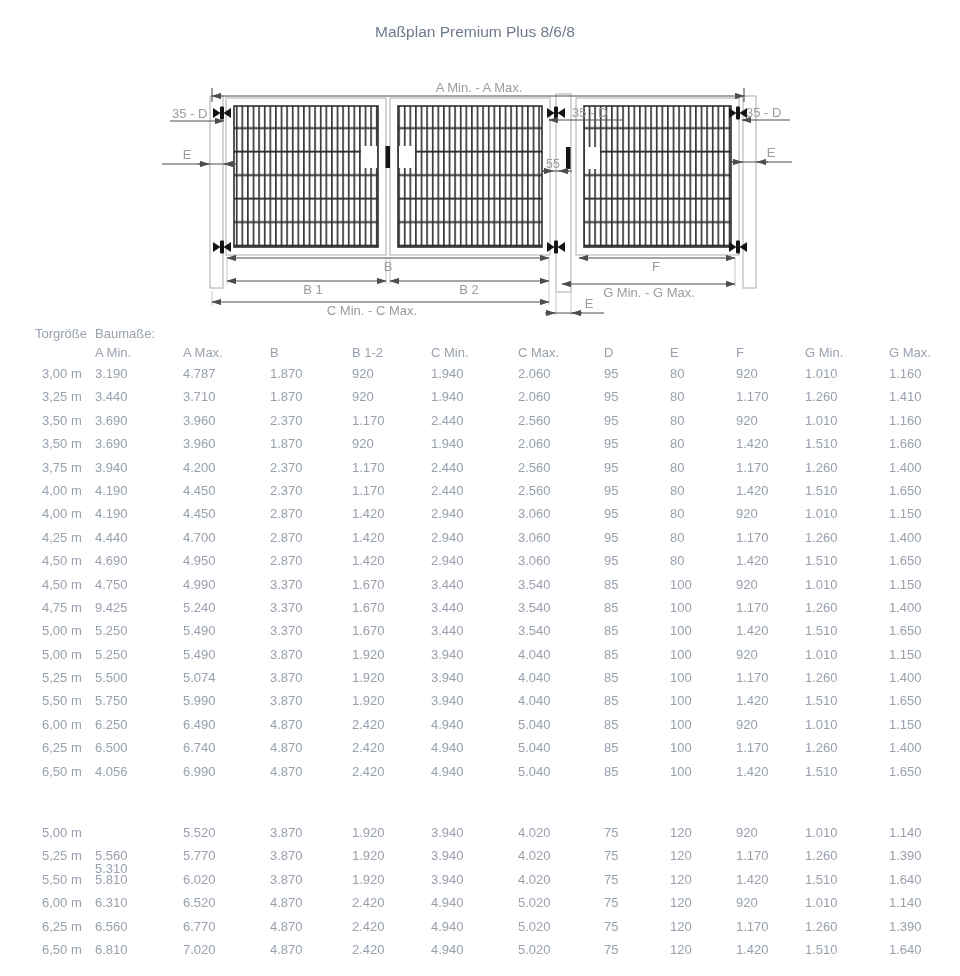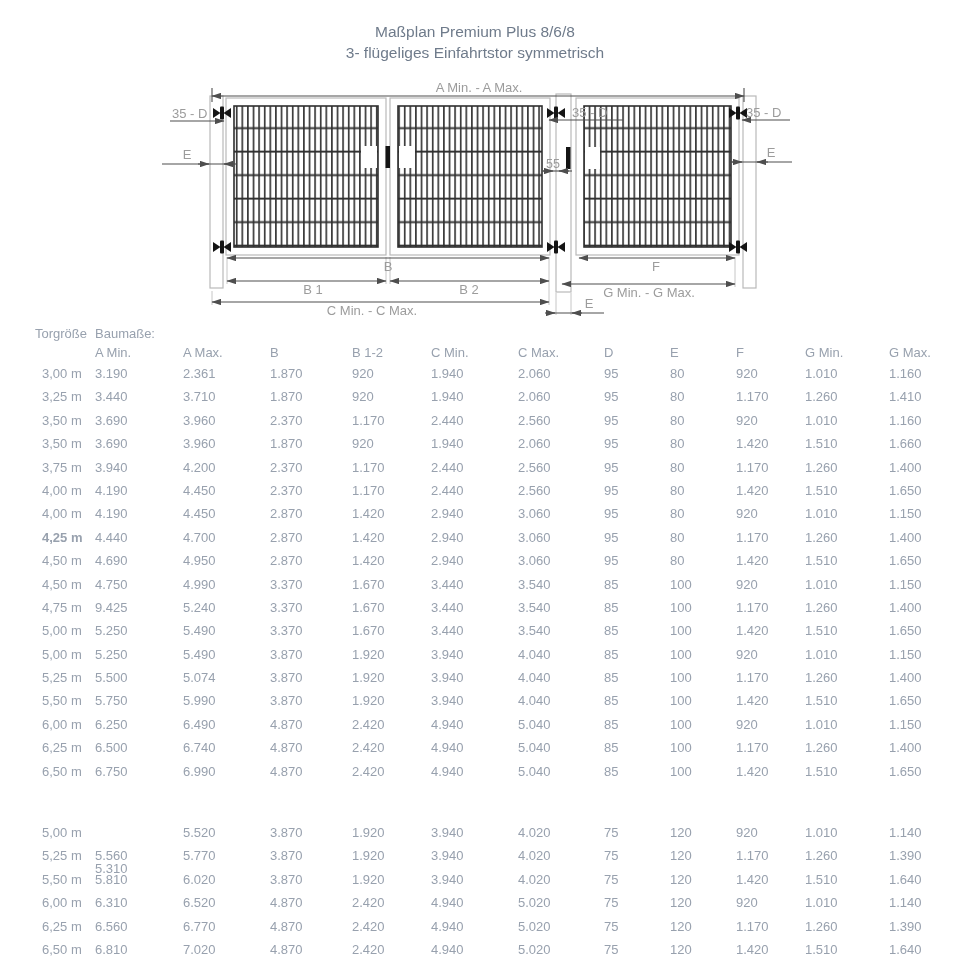--- a/index.html
+++ b/index.html
@@ -24,21 +24,20 @@
   #section2{position:absolute;top:821px;left:0;width:960px;}
   .trow{position:relative;height:23.4px;}
   .trow .tcell{line-height:23.4px;}
   .note{position:absolute;left:40px;top:793px;line-height:16px;}
 </style>
 </head>
 <body>
 
 <div class="title-block">
   <div>Maßplan Premium Plus 8/6/8</div>
-  <div>3- flügeliges Einfahrtstor symmetrisch</div>
 </div>
 
 <svg id="diagram" width="960" height="345" viewBox="0 0 960 345">
   <defs>
     <pattern id="mesh" x="234" y="106" width="5.6" height="23.5" patternUnits="userSpaceOnUse">
       <rect width="5.6" height="23.5" fill="#ffffff"></rect>
       <rect x="1.9" y="0" width="1.6" height="23.5" fill="#2f2f2f"></rect>
       <rect x="0" y="21.2" width="5.6" height="1.9" fill="#2f2f2f"></rect>
     </pattern>
     <marker id="arA" viewBox="0 0 10 6" refX="8.5" refY="3" markerWidth="10" markerHeight="6" orient="auto-start-reverse">
@@ -145,21 +144,21 @@
       <span class="tcell" style="left: 604px;">D</span>
       <span class="tcell" style="left: 670px;">E</span>
       <span class="tcell" style="left: 736px;">F</span>
       <span class="tcell" style="left: 805px;">G Min.</span>
       <span class="tcell" style="left: 889px;">G Max.</span>
     </div>
   <div id="section1">
       <div class="trow">
         <span class="tcell" style="left: 42px;">3,00 m</span>
         <span class="tcell" style="left: 95px;">3.190</span>
-        <span class="tcell" style="left: 183px;">2.361</span>
+        <span class="tcell" style="left: 183px;">4.787</span>
         <span class="tcell" style="left: 270px;">1.870</span>
         <span class="tcell" style="left: 352px;">920</span>
         <span class="tcell" style="left: 431px;">1.940</span>
         <span class="tcell" style="left: 518px;">2.060</span>
         <span class="tcell" style="left: 604px;">95</span>
         <span class="tcell" style="left: 670px;">80</span>
         <span class="tcell" style="left: 736px;">920</span>
         <span class="tcell" style="left: 805px;">1.010</span>
         <span class="tcell" style="left: 889px;">1.160</span>
       </div>
@@ -241,21 +240,21 @@
         <span class="tcell" style="left: 352px;">1.420</span>
         <span class="tcell" style="left: 431px;">2.940</span>
         <span class="tcell" style="left: 518px;">3.060</span>
         <span class="tcell" style="left: 604px;">95</span>
         <span class="tcell" style="left: 670px;">80</span>
         <span class="tcell" style="left: 736px;">920</span>
         <span class="tcell" style="left: 805px;">1.010</span>
         <span class="tcell" style="left: 889px;">1.150</span>
       </div>
       <div class="trow">
-        <span class="tcell" style="left: 42px; font-weight: bold;">4,25 m</span>
+        <span class="tcell" style="left: 42px;">4,25 m</span>
         <span class="tcell" style="left: 95px;">4.440</span>
         <span class="tcell" style="left: 183px;">4.700</span>
         <span class="tcell" style="left: 270px;">2.870</span>
         <span class="tcell" style="left: 352px;">1.420</span>
         <span class="tcell" style="left: 431px;">2.940</span>
         <span class="tcell" style="left: 518px;">3.060</span>
         <span class="tcell" style="left: 604px;">95</span>
         <span class="tcell" style="left: 670px;">80</span>
         <span class="tcell" style="left: 736px;">1.170</span>
         <span class="tcell" style="left: 805px;">1.260</span>
@@ -382,21 +381,21 @@
         <span class="tcell" style="left: 431px;">4.940</span>
         <span class="tcell" style="left: 518px;">5.040</span>
         <span class="tcell" style="left: 604px;">85</span>
         <span class="tcell" style="left: 670px;">100</span>
         <span class="tcell" style="left: 736px;">1.170</span>
         <span class="tcell" style="left: 805px;">1.260</span>
         <span class="tcell" style="left: 889px;">1.400</span>
       </div>
       <div class="trow">
         <span class="tcell" style="left: 42px;">6,50 m</span>
-        <span class="tcell" style="left: 95px;">6.750</span>
+        <span class="tcell" style="left: 95px;">4.056</span>
         <span class="tcell" style="left: 183px;">6.990</span>
         <span class="tcell" style="left: 270px;">4.870</span>
         <span class="tcell" style="left: 352px;">2.420</span>
         <span class="tcell" style="left: 431px;">4.940</span>
         <span class="tcell" style="left: 518px;">5.040</span>
         <span class="tcell" style="left: 604px;">85</span>
         <span class="tcell" style="left: 670px;">100</span>
         <span class="tcell" style="left: 736px;">1.420</span>
         <span class="tcell" style="left: 805px;">1.510</span>
         <span class="tcell" style="left: 889px;">1.650</span>

